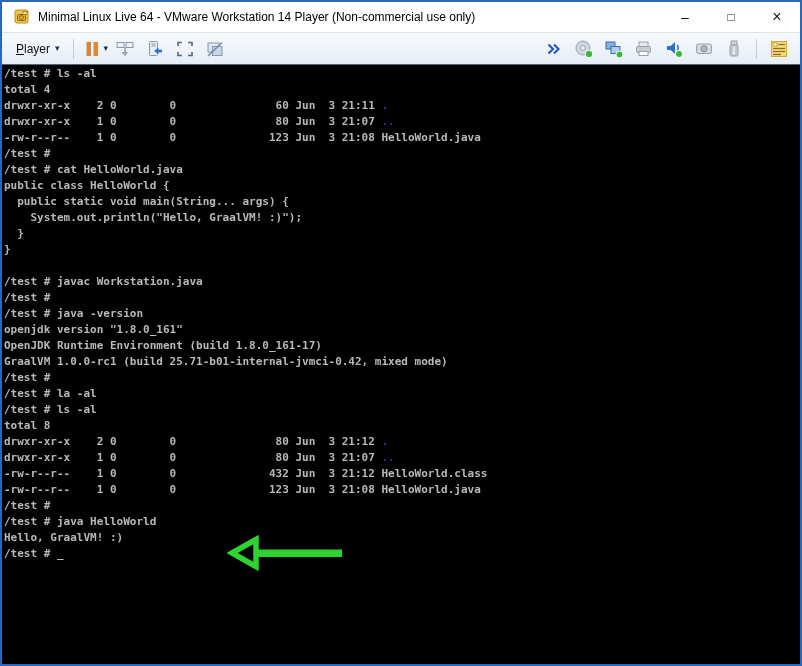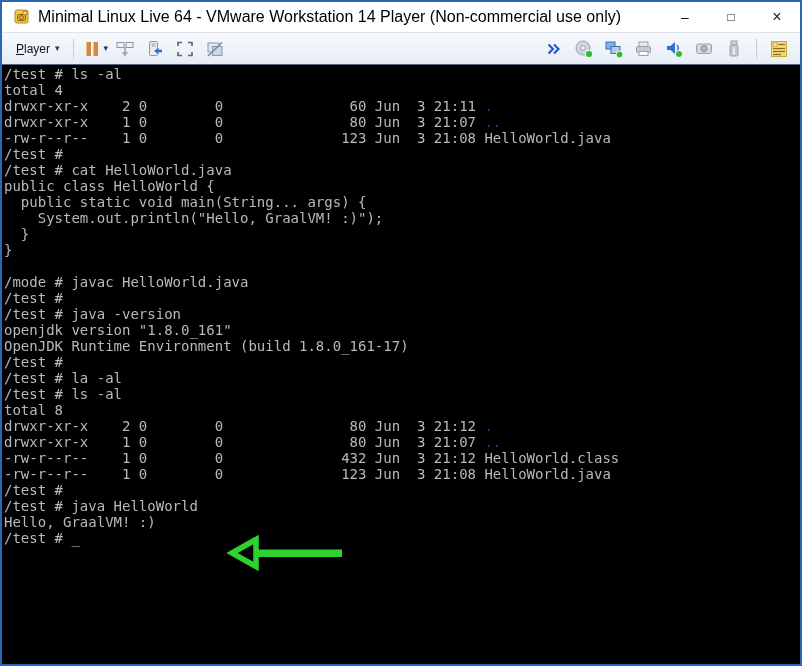--- a/index.html
+++ b/index.html
@@ -6,21 +6,21 @@
   .window{
     position:relative;width:802px;height:666px;box-sizing:border-box;
     border:2px solid #2b66b8;background:#000;overflow:hidden;
   }
   
   .titlebar{
     height:30px;background:#ffffff;display:flex;align-items:center;
   }
   .app-icon{width:16px;height:16px;margin-left:12px;flex:0 0 auto;}
   .title-text{
-    margin-left:8px;font-size:16px;color:#000;white-space:nowrap;overflow:hidden;
+    margin-left:8px;font-size:12px;color:#000;white-space:nowrap;overflow:hidden;
   }
   .win-controls{margin-left:auto;display:flex;height:30px;}
   .win-btn{
     width:46px;height:30px;display:flex;align-items:center;justify-content:center;
     color:#1a1a1a;cursor:default;
   }
   .win-btn.min span{font-size:14px;line-height:10px;}
   .win-btn.max span{font-size:12px;}
   .win-btn.close span{font-size:16px;}
   
@@ -33,21 +33,21 @@
   .player-btn .ak{text-decoration:underline;}
   .caret{font-size:9px;color:#17356e;line-height:1;}
   .tsep{width:1px;height:20px;background:#c3cdd9;margin:0 7px;}
   .tbtn{width:26px;height:24px;display:flex;align-items:center;justify-content:center;margin:0 2px;}
   .pause-group{display:flex;align-items:center;gap:3px;margin:0 2px;}
   .right-group{margin-left:auto;display:flex;align-items:center;}
   
   .terminal{
     height:600px;background:var(--term-bg,#000);
     font-family:"DejaVu Sans Mono","Liberation Mono",monospace;
-    font-weight:normal;font-size:14px;line-height:16px;
+    font-weight:bold;font-size:11px;line-height:16px;
     color:var(--term-fg,#b9b9b9);padding:1px 0 0 2px;overflow:hidden;
   }
   .tline{white-space:pre;height:16px;}
   .tline .dir{color:var(--term-dir,#3434ad);}
   .tline .cursor{color:var(--term-fg,#b9b9b9);}
   
   .arrow{position:absolute;left:222px;top:533px;pointer-events:none;}
 </style>
 </head>
 <body>
@@ -203,25 +203,26 @@
       <div class="tline"><span>drwxr-xr-x    1 0        0               80 Jun  3 21:07 </span><span class="dir">..</span></div>
       <div class="tline"><span>-rw-r--r--    1 0        0              123 Jun  3 21:08 HelloWorld.java</span></div>
       <div class="tline"><span>/test #</span></div>
       <div class="tline"><span>/test # cat HelloWorld.java</span></div>
       <div class="tline"><span>public class HelloWorld {</span></div>
       <div class="tline"><span>  public static void main(String... args) {</span></div>
       <div class="tline"><span>    System.out.println("Hello, GraalVM! :)");</span></div>
       <div class="tline"><span>  }</span></div>
       <div class="tline"><span>}</span></div>
       <div class="tline"></div>
-      <div class="tline"><span>/mode # javac HelloWorld.java</span></div>
+      <div class="tline"><span>/test # javac Workstation.java</span></div>
       <div class="tline"><span>/test #</span></div>
       <div class="tline"><span>/test # java -version</span></div>
       <div class="tline"><span>openjdk version "1.8.0_161"</span></div>
       <div class="tline"><span>OpenJDK Runtime Environment (build 1.8.0_161-17)</span></div>
+      <div class="tline"><span>GraalVM 1.0.0-rc1 (build 25.71-b01-internal-jvmci-0.42, mixed mode)</span></div>
       <div class="tline"><span>/test #</span></div>
       <div class="tline"><span>/test # la -al</span></div>
       <div class="tline"><span>/test # ls -al</span></div>
       <div class="tline"><span>total 8</span></div>
       <div class="tline"><span>drwxr-xr-x    2 0        0               80 Jun  3 21:12 </span><span class="dir">.</span></div>
       <div class="tline"><span>drwxr-xr-x    1 0        0               80 Jun  3 21:07 </span><span class="dir">..</span></div>
       <div class="tline"><span>-rw-r--r--    1 0        0              432 Jun  3 21:12 HelloWorld.class</span></div>
       <div class="tline"><span>-rw-r--r--    1 0        0              123 Jun  3 21:08 HelloWorld.java</span></div>
       <div class="tline"><span>/test #</span></div>
       <div class="tline"><span>/test # java HelloWorld</span></div>

